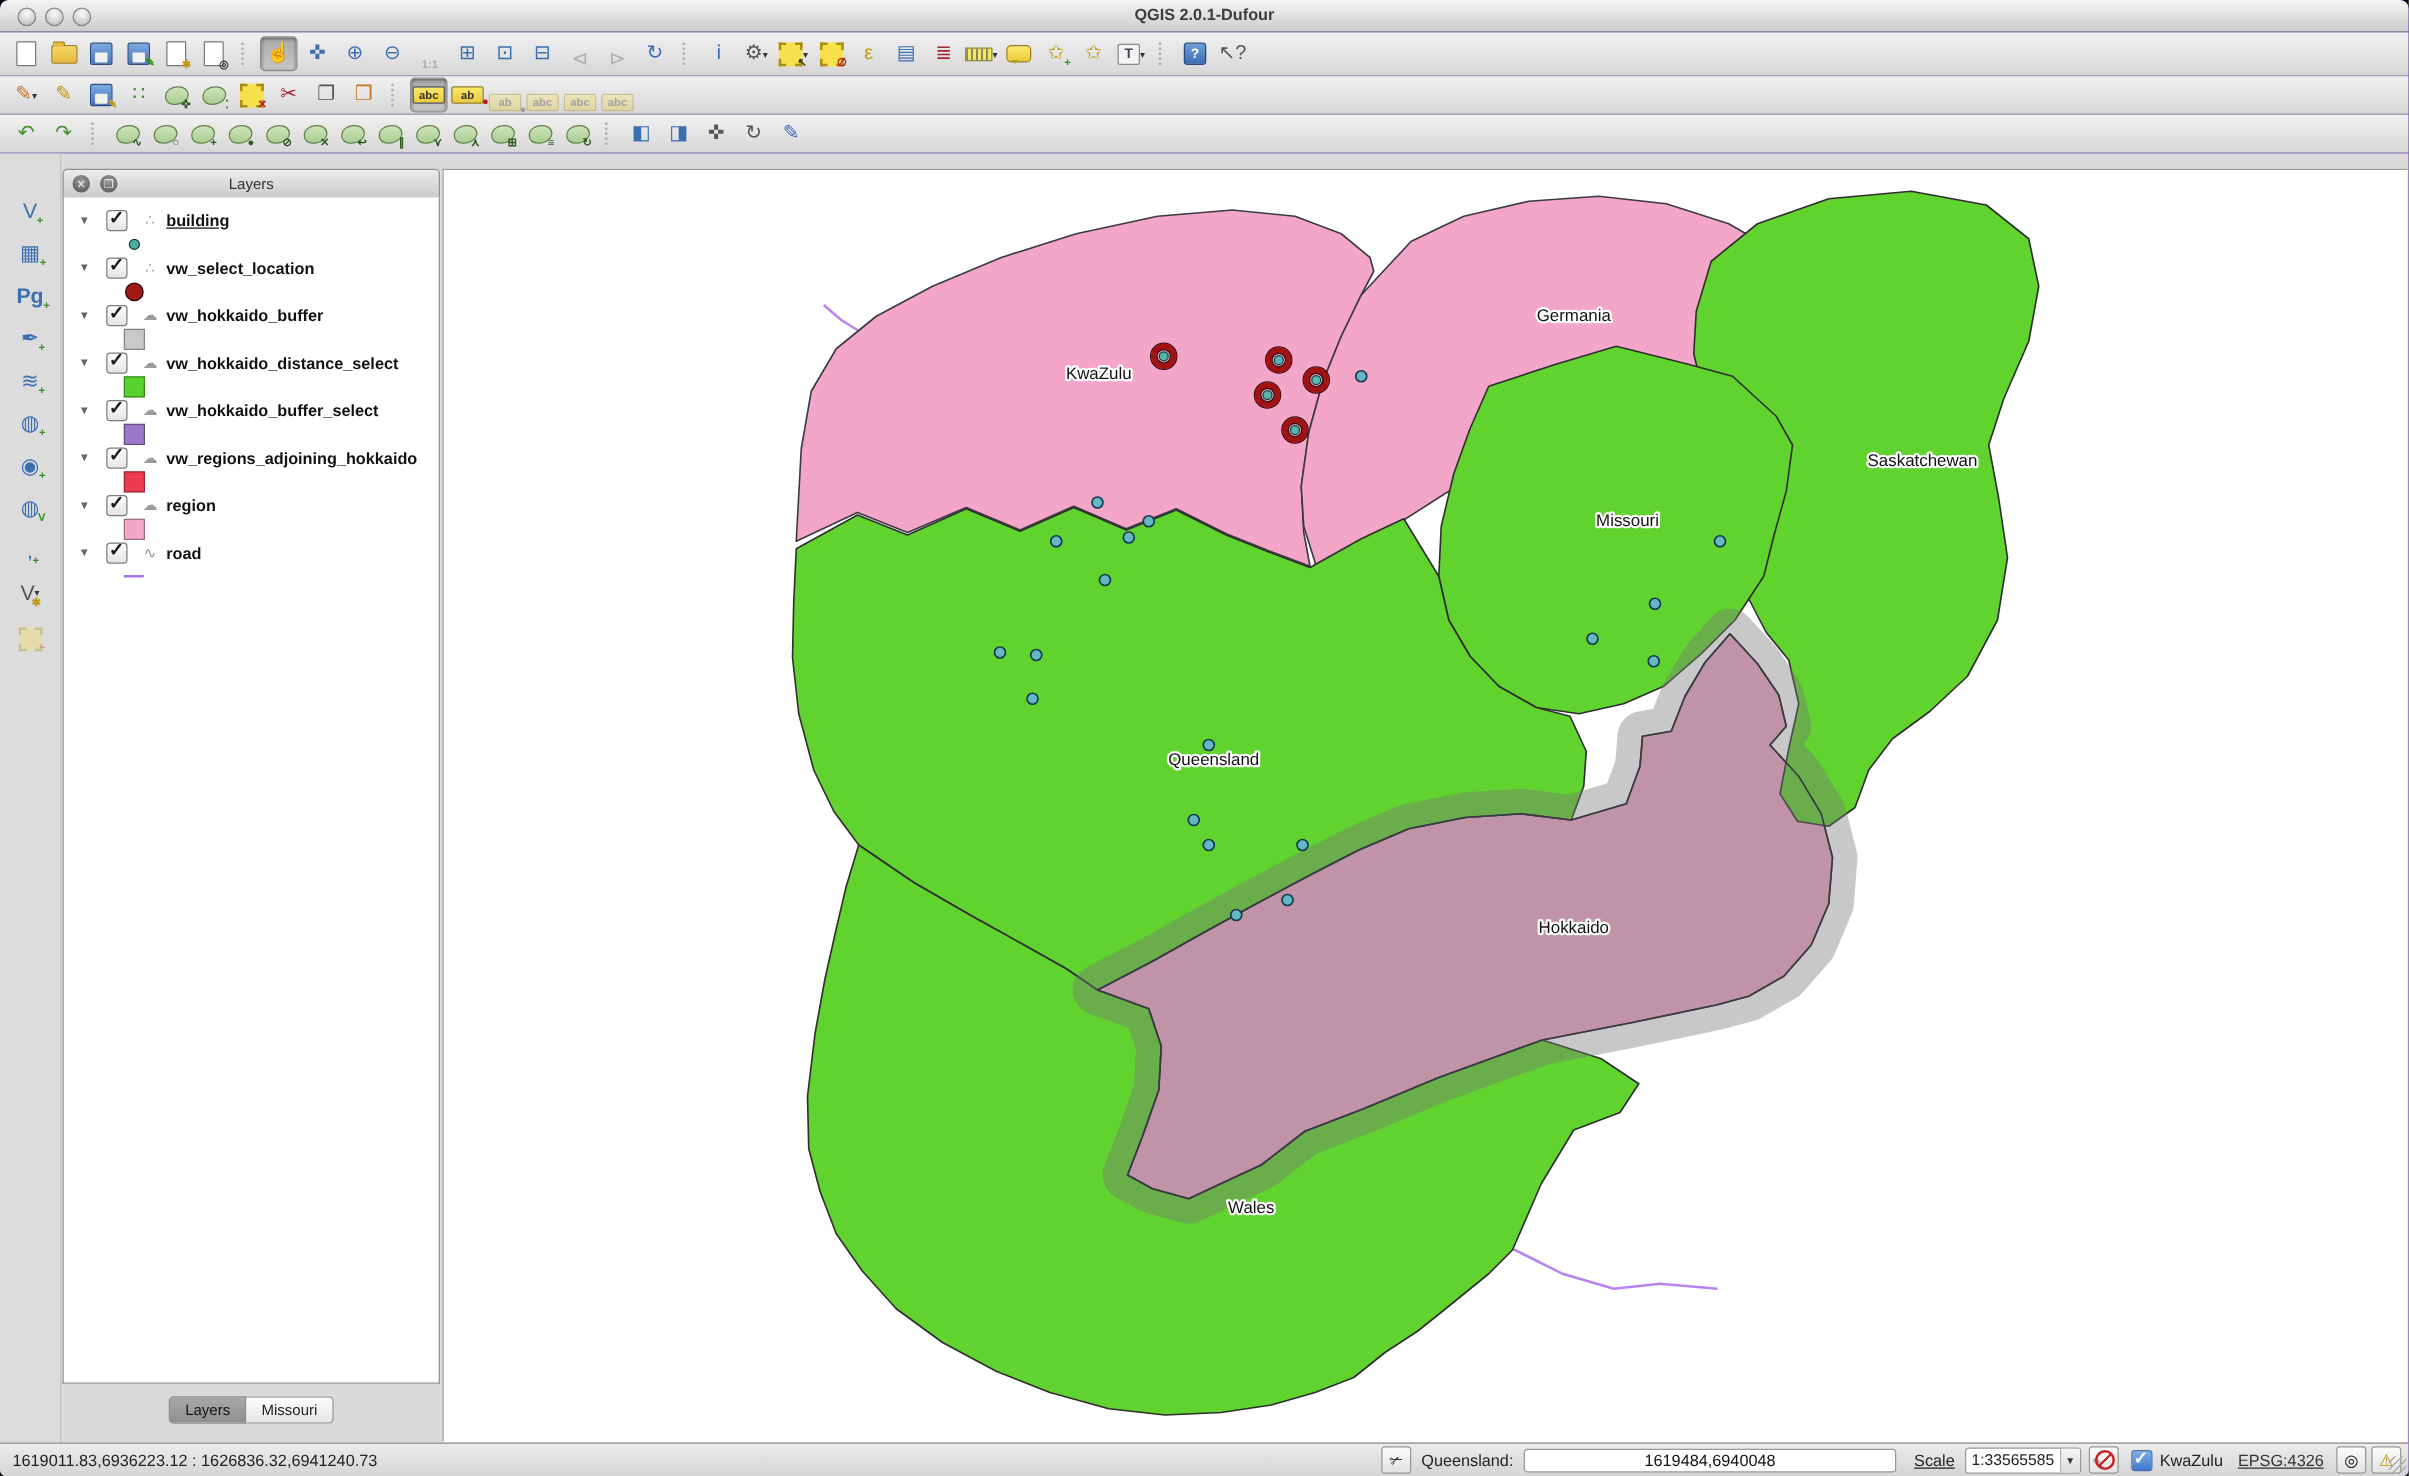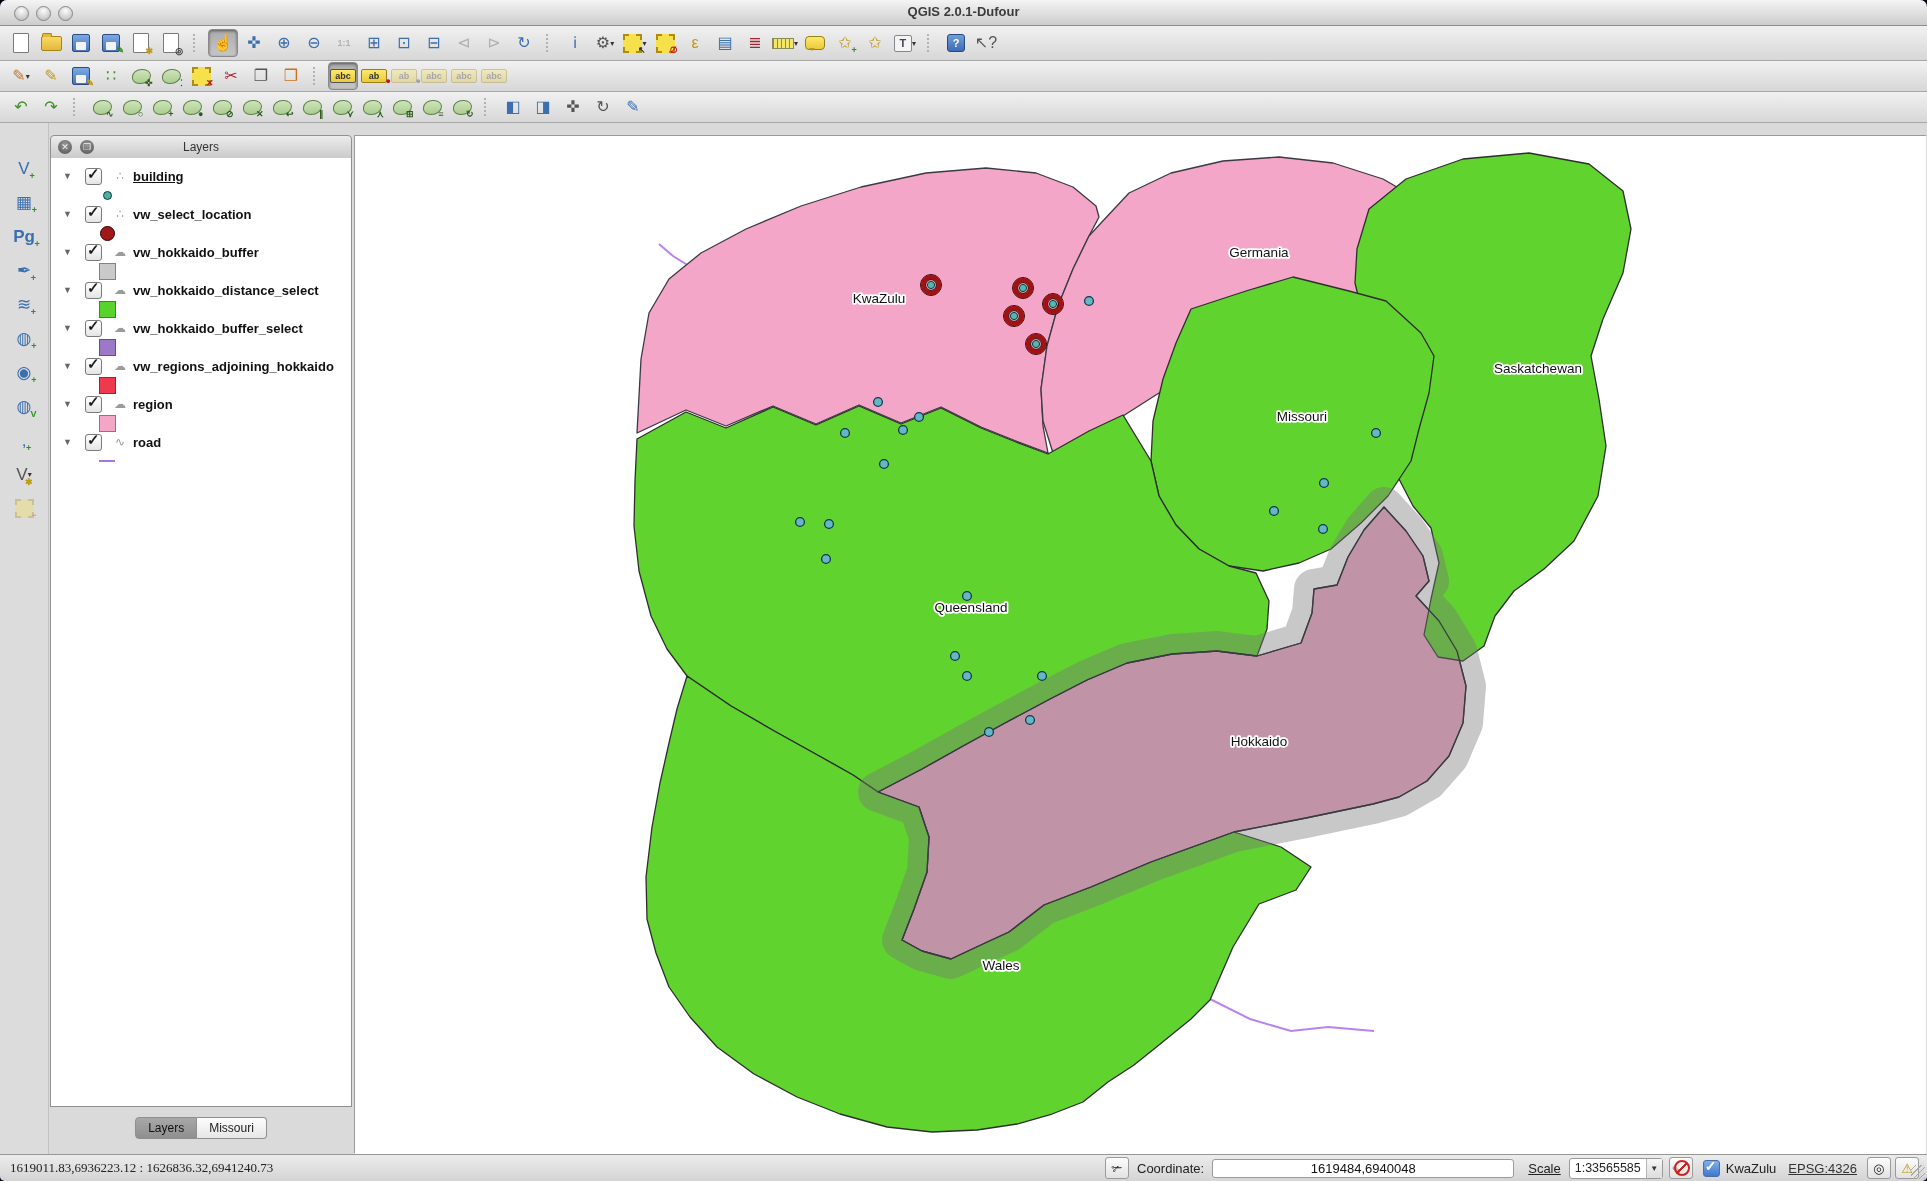--- a/index.html
+++ b/index.html
@@ -11,21 +11,21 @@
   .tlight{position:absolute;top:6px;width:13px;height:13px;border-radius:50%;border:1px solid #868686;background:radial-gradient(circle at 50% 30%,#fcfcfc,#b5b5b5);}
   #title-text{position:absolute;left:0;right:0;top:4px;text-align:center;font-size:13px;font-weight:bold;color:#3c3c3c;}
 
   
   .toolbar{position:absolute;left:0;right:0;display:flex;align-items:center;background:linear-gradient(#f1f1f1,#d7d7d7);border-bottom:1px solid #a8a8a8;padding-left:6px;}
   #tb1{top:26px;height:34px;}
   #tb2{top:61px;height:30px;}
   #tb3{top:92px;height:30px;}
   .tb{width:28px;height:26px;border-radius:4px;display:flex;align-items:center;justify-content:center;position:relative;flex:none;margin:0 1px;}
   .tb.active{background:linear-gradient(#ababab,#c6c6c6);box-shadow:inset 0 1px 3px rgba(0,0,0,.5);border:1px solid #8a8a8a;}
-  .tb.disabled{opacity:.35;}
+  .tb.disabled{opacity:.35;align-items:flex-end;}
   .thandle{flex:none;width:5px;height:18px;margin:0 7px;border-left:2px dotted #b2b2b2;}
   .dd{font-size:8px;color:#333;margin-left:0;}
   .ic{position:relative;display:flex;align-items:center;justify-content:center;}
   .ic-glyph{font-size:16px;line-height:1;color:#444;}
   .ic-glyph.sm{font-size:9px;font-weight:bold;}
   .c-blue{color:#3c6fb0;} .c-gray{color:#555;} .c-yellow{color:#c09a10;}
   .c-green{color:#3f8f2a;} .c-red{color:#a82430;} .c-orange{color:#c87424;}
   .bdg{position:absolute;right:-5px;bottom:-4px;font-size:9px;font-weight:bold;color:#333;background:transparent;line-height:1;}
   .bc-green{color:#2f8f1f;} .bc-red{color:#c01818;} .bc-yellow{color:#c09a10;}
   .ic-doc{width:14px;height:18px;background:#fff;border:1px solid #7a7a7a;border-radius:1px;}
@@ -76,21 +76,21 @@
   .ptab.active{background:linear-gradient(#a8a8a8,#8f8f8f);color:#111;border-radius:4px 0 0 4px;}
   .ptab:last-child{border-left:none;border-radius:0 4px 4px 0;}
 
   
   #map-canvas{position:absolute;left:354px;top:12px;width:1571px;bottom:2px;background:#fff;border-top:1px solid #9a9a9a;border-left:1px solid #9a9a9a;}
   #map-svg{display:block;}
   .mlabel{font-family:"Liberation Sans",sans-serif;font-size:13.5px;fill:#111;stroke:#fff;stroke-width:3.5px;paint-order:stroke;stroke-linejoin:round;text-anchor:middle;}
 
   
   #statusbar{position:absolute;left:0;right:0;bottom:0;height:26px;background:linear-gradient(#ececec,#d4d4d4);border-top:1px solid #979797;display:flex;align-items:center;font-size:13px;color:#222;}
-  #extents-text{margin-left:10px;white-space:nowrap;font-family:Liberation Serif, serif;}
+  #extents-text{margin-left:10px;white-space:nowrap;}
   #sb-right{position:absolute;left:1105px;right:6px;display:flex;align-items:center;}
   .sbbtn{width:22px;height:20px;border:1px solid #9a9a9a;border-radius:3px;background:linear-gradient(#fcfcfc,#e2e2e2);display:flex;align-items:center;justify-content:center;font-size:13px;color:#222;flex:none;}
   #coordinate-label{margin:0 8px 0 8px;}
   #coordinate-input{width:300px;height:17px;border:1px solid #9a9a9a;border-radius:3px;background:#fff;text-align:center;font-size:13px;font-family:"Liberation Sans",sans-serif;color:#111;padding:0;}
   #scale-label{margin:0 8px 0 14px;text-decoration:underline;}
   #scale-combo{width:92px;height:19px;border:1px solid #9a9a9a;border-radius:3px;background:#fff;display:flex;align-items:center;}
   #scale-value{flex:1;text-align:center;font-size:12.5px;}
   #scale-arrow{width:15px;align-self:stretch;border-left:1px solid #b5b5b5;background:linear-gradient(#f6f6f6,#dcdcdc);font-size:8px;display:flex;align-items:center;justify-content:center;color:#333;}
   #stop-render{margin-left:6px;position:relative;}
   #stop-render::before{content:"✎";position:absolute;left:2px;bottom:1px;font-size:11px;color:#777;}
@@ -605,21 +605,21 @@
             <text x="1000" y="969" class="mlabel">Wales</text>
           </g>
       </svg>
     </div>
   </div>
 
   <div id="statusbar">
     <span id="extents-text">1619011.83,6936223.12 : 1626836.32,6941240.73</span>
     <div id="sb-right">
       <span class="sbbtn">✃</span>
-      <span id="coordinate-label">Coordinate:</span>
+      <span id="coordinate-label">Queensland:</span>
       <input id="coordinate-input" value="1619484,6940048" style="">
       <span id="scale-label">Scale</span>
       <div id="scale-combo">
         <span id="scale-value">1:33565585</span>
         <span id="scale-arrow">▼</span>
       </div>
       <span class="sbbtn" id="stop-render"></span>
       <span id="render-checkbox"></span>
       <span id="render-label">KwaZulu</span>
       <span id="crs-label">EPSG:4326</span>

